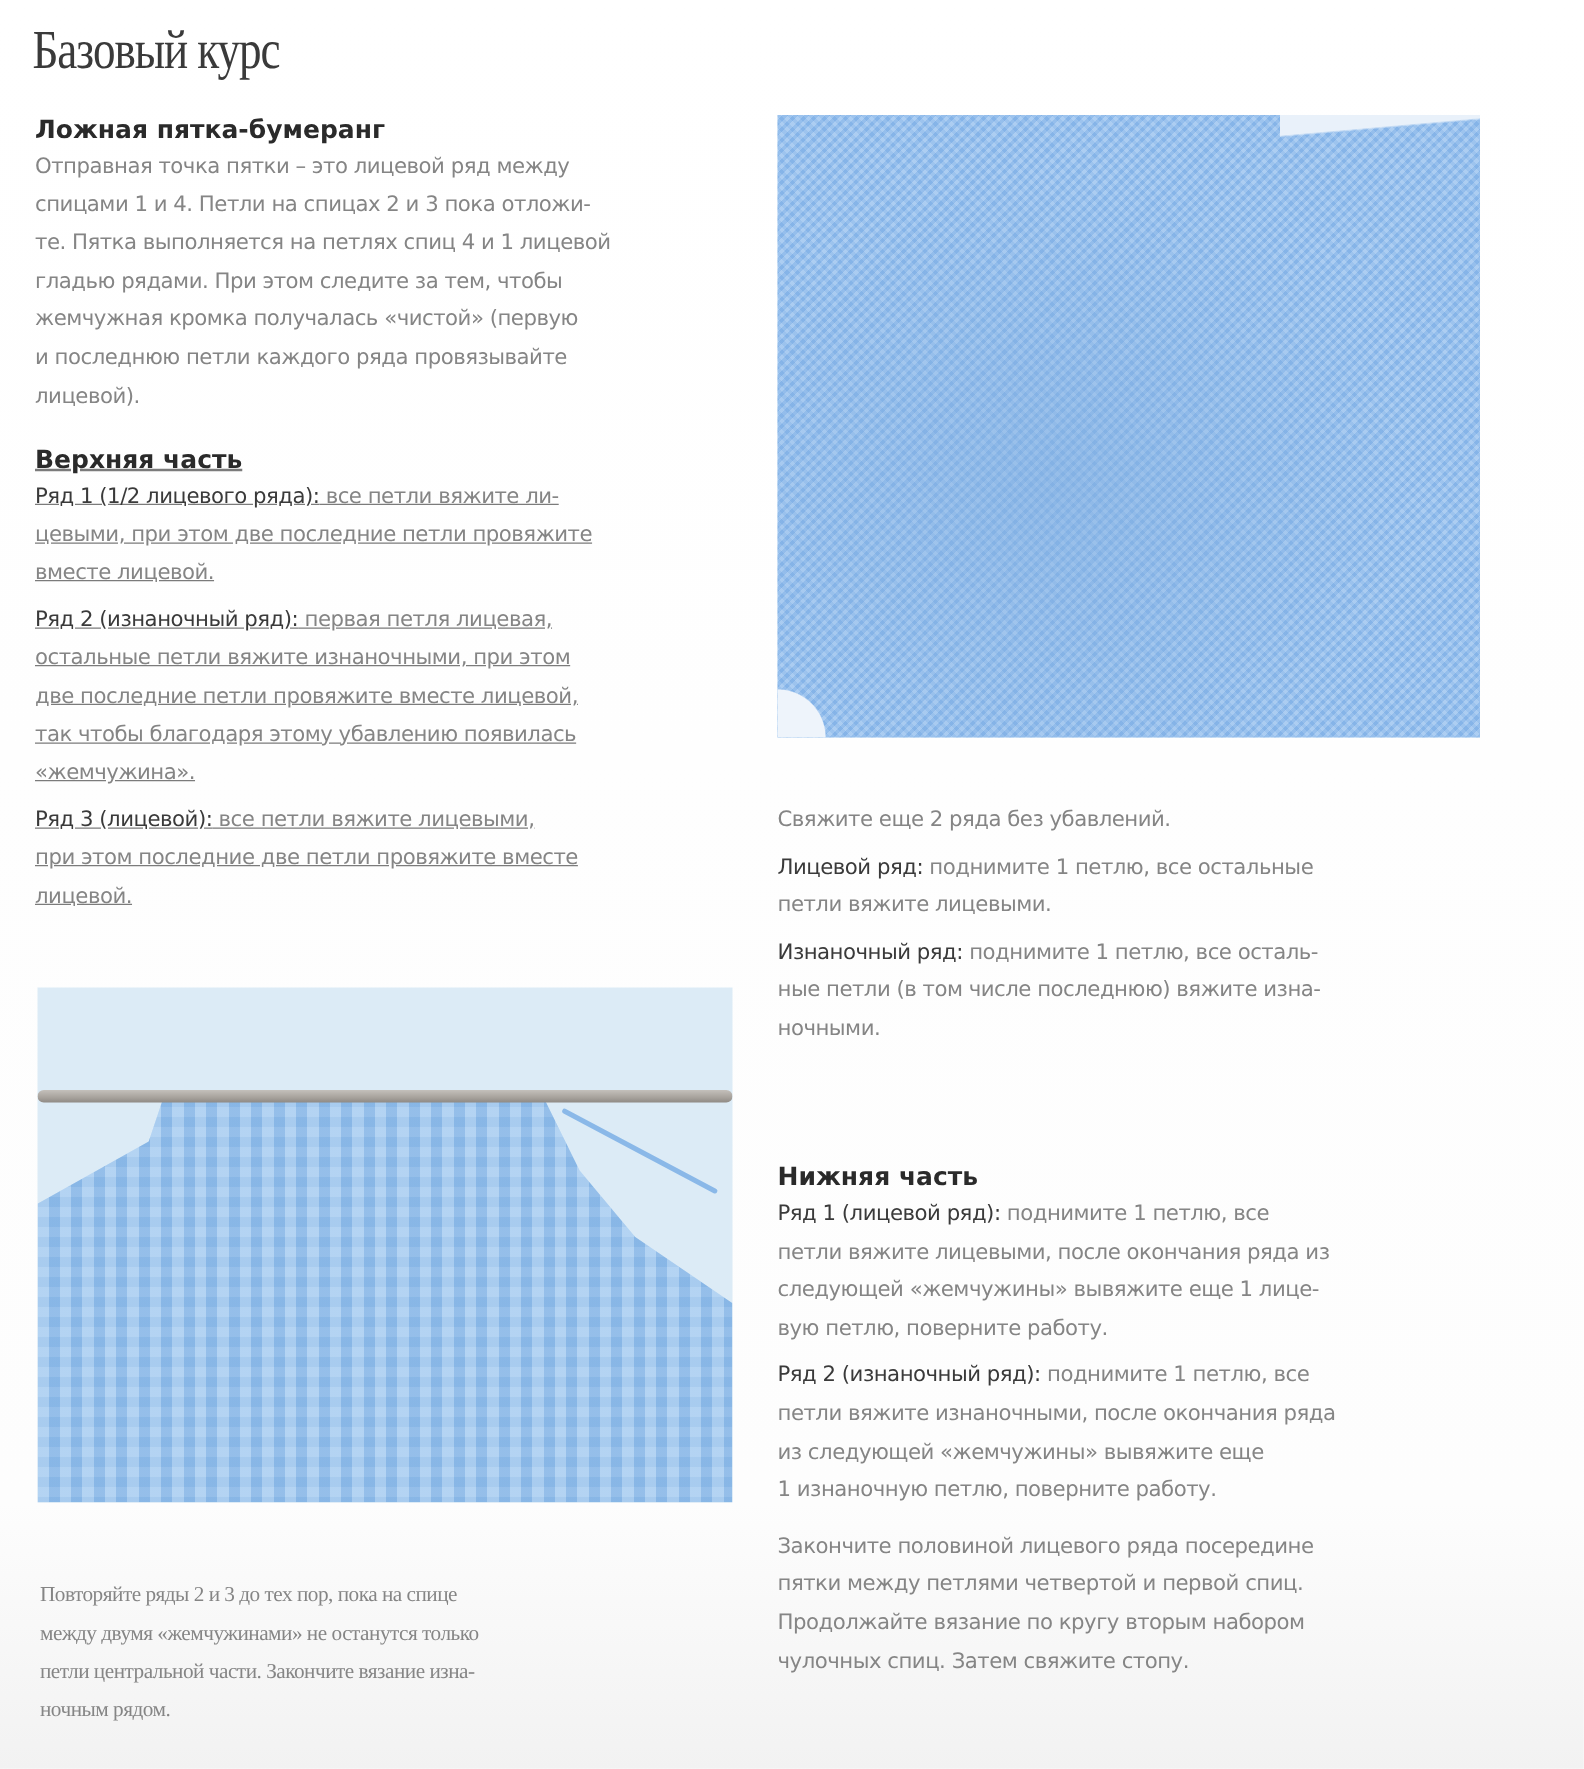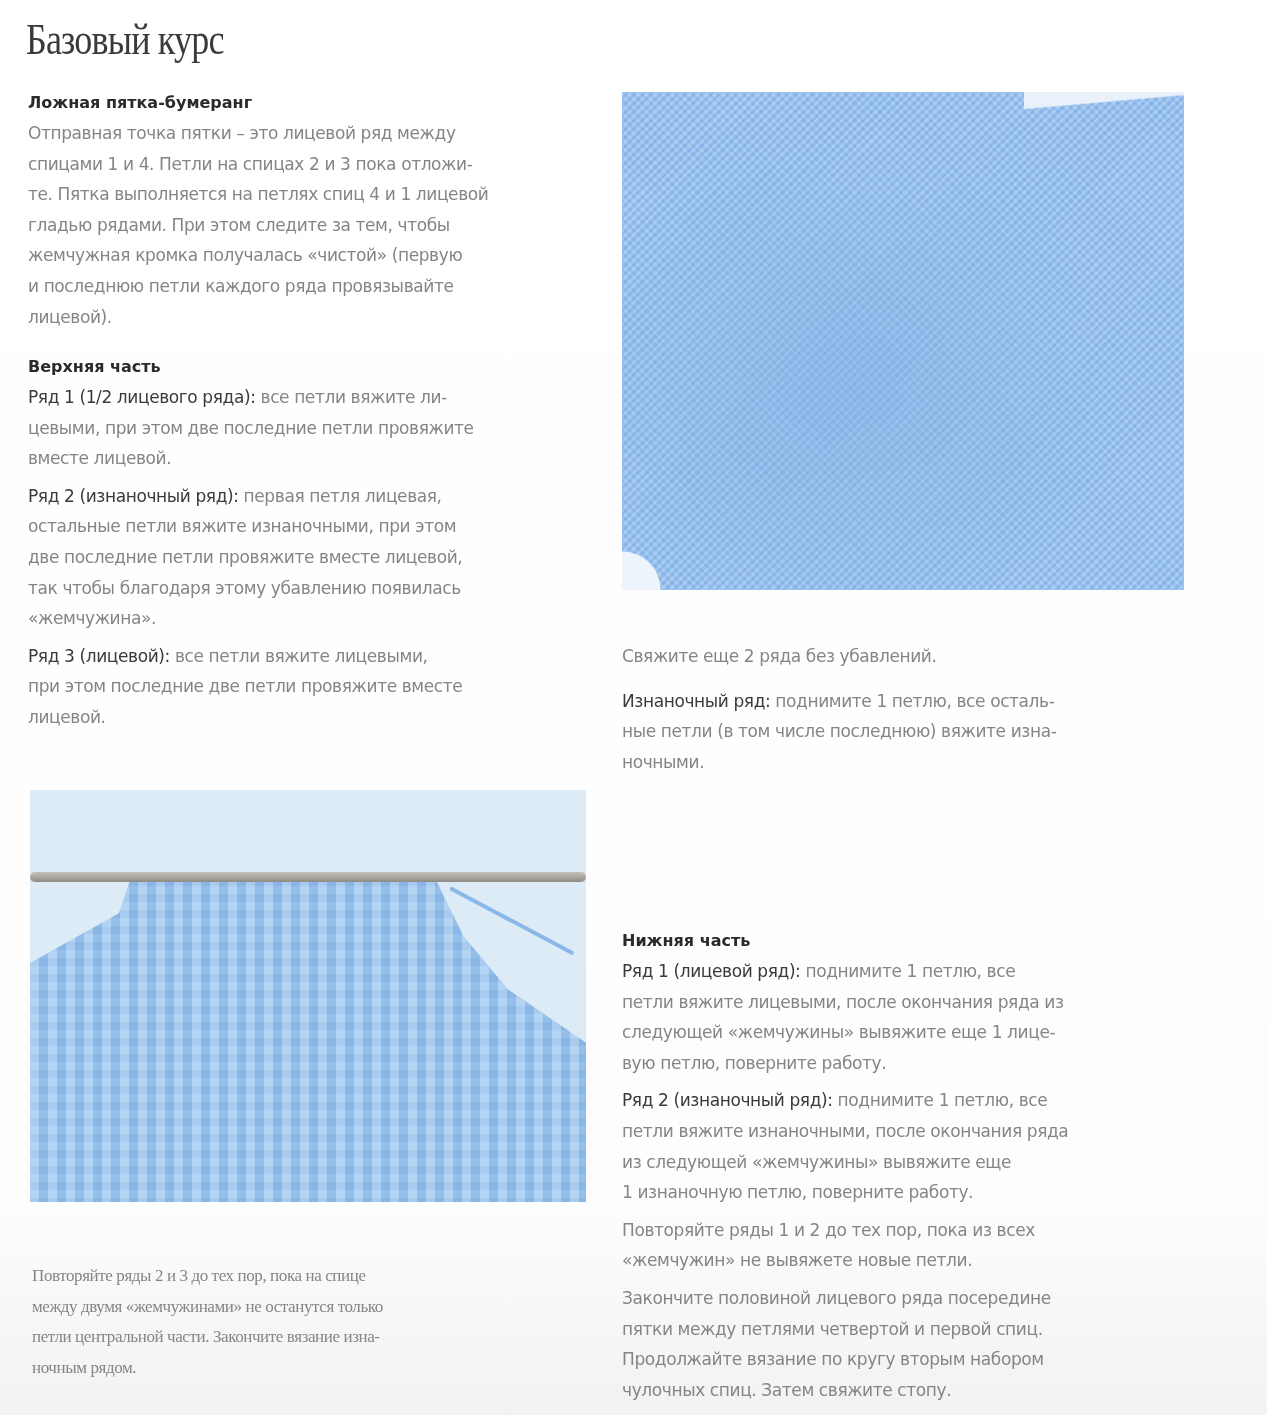--- a/index.html
+++ b/index.html
@@ -9,21 +9,21 @@
     font-family: "DejaVu Sans", sans-serif;
     color:#7b7b7b;
   }
   .page-title {
     position:absolute; left:26px; top:14px;
     font-family:"Liberation Serif", serif; font-size:44px; color:#3a3a3a;
     letter-spacing:-1px; transform:scaleX(0.82); transform-origin:left top;
   }
   .block { position:absolute; }
   .h {
-    font-weight:bold; color:#2a2a2a; font-size:16px; line-height:30px;
+    font-weight:bold; color:#2a2a2a; font-size:20px; line-height:30px;
   }
   .p {
     font-size:17px; line-height:30.6px; color:#858585; margin:0;
     letter-spacing:-0.4px; white-space:pre-line;
   }
   .p .lead { color:#3a3a3a; }
   .gap { height:7px; }
   .photo { position:absolute; overflow:hidden; }
   #photo-heel {
     left:622px; top:92px; width:562px; height:498px;
@@ -72,21 +72,21 @@
   <div class="h">Ложная пятка-бумеранг</div>
   <p class="p">Отправная точка пятки – это лицевой ряд между
 спицами 1 и 4. Петли на спицах 2 и 3 пока отложи-
 те. Пятка выполняется на петлях спиц 4 и 1 лицевой
 гладью рядами. При этом следите за тем, чтобы
 жемчужная кромка получалась «чистой» (первую
 и последнюю петли каждого ряда провязывайте
 лицевой).</p>
 </div>
 
-<div class="block" style="left:28px; top:352px; width:580px;">
+<div class="block" style="left:28px; top:352px; width:580px;text-decoration:underline;">
   <div class="h">Верхняя часть</div>
   <p class="p"><span class="lead">Ряд 1 (1/2 лицевого ряда):</span><span> все петли вяжите ли-
 цевыми, при этом две последние петли провяжите
 вместе лицевой.</span></p>
   <div class="gap"></div>
   <p class="p"><span class="lead">Ряд 2 (изнаночный ряд):</span><span> первая петля лицевая,
 остальные петли вяжите изнаночными, при этом
 две последние петли провяжите вместе лицевой,
 так чтобы благодаря этому убавлению появилась
 «жемчужина».</span></p>
@@ -110,38 +110,38 @@
 </div>
 
 <div class="photo" id="photo-heel">
   <div class="topcut"></div>
   <div class="corner"></div>
 </div>
 
 <div class="block" style="left:622px; top:641px; width:590px;">
   <p class="p">Свяжите еще 2 ряда без убавлений.</p>
   <div class="gap"></div>
+  <p class="p"><span class="lead">Лицевой ряд:</span><span> поднимите 1 петлю, все остальные
+петли вяжите лицевыми.</span></p>
   <div class="gap"></div>
   <p class="p"><span class="lead">Изнаночный ряд:</span><span> поднимите 1 петлю, все осталь-
 ные петли (в том числе последнюю) вяжите изна-
 ночными.</span></p>
 </div>
 
 <div class="block" style="left:622px; top:926px; width:590px;">
   <div class="h">Нижняя часть</div>
   <p class="p"><span class="lead">Ряд 1 (лицевой ряд):</span><span> поднимите 1 петлю, все
 петли вяжите лицевыми, после окончания ряда из
 следующей «жемчужины» вывяжите еще 1 лице-
 вую петлю, поверните работу.</span></p>
   <div class="gap"></div>
   <p class="p"><span class="lead">Ряд 2 (изнаночный ряд):</span><span> поднимите 1 петлю, все
 петли вяжите изнаночными, после окончания ряда
 из следующей «жемчужины» вывяжите еще
 1 изнаночную петлю, поверните работу.</span></p>
   <div class="gap"></div>
-  <p class="p">Повторяйте ряды 1 и 2 до тех пор, пока из всех
-«жемчужин» не вывяжете новые петли.</p>
   <div class="gap"></div>
   <p class="p">Закончите половиной лицевого ряда посередине
 пятки между петлями четвертой и первой спиц.
 Продолжайте вязание по кругу вторым набором
 чулочных спиц. Затем свяжите стопу.</p>
 </div>
 
 </body></html>

